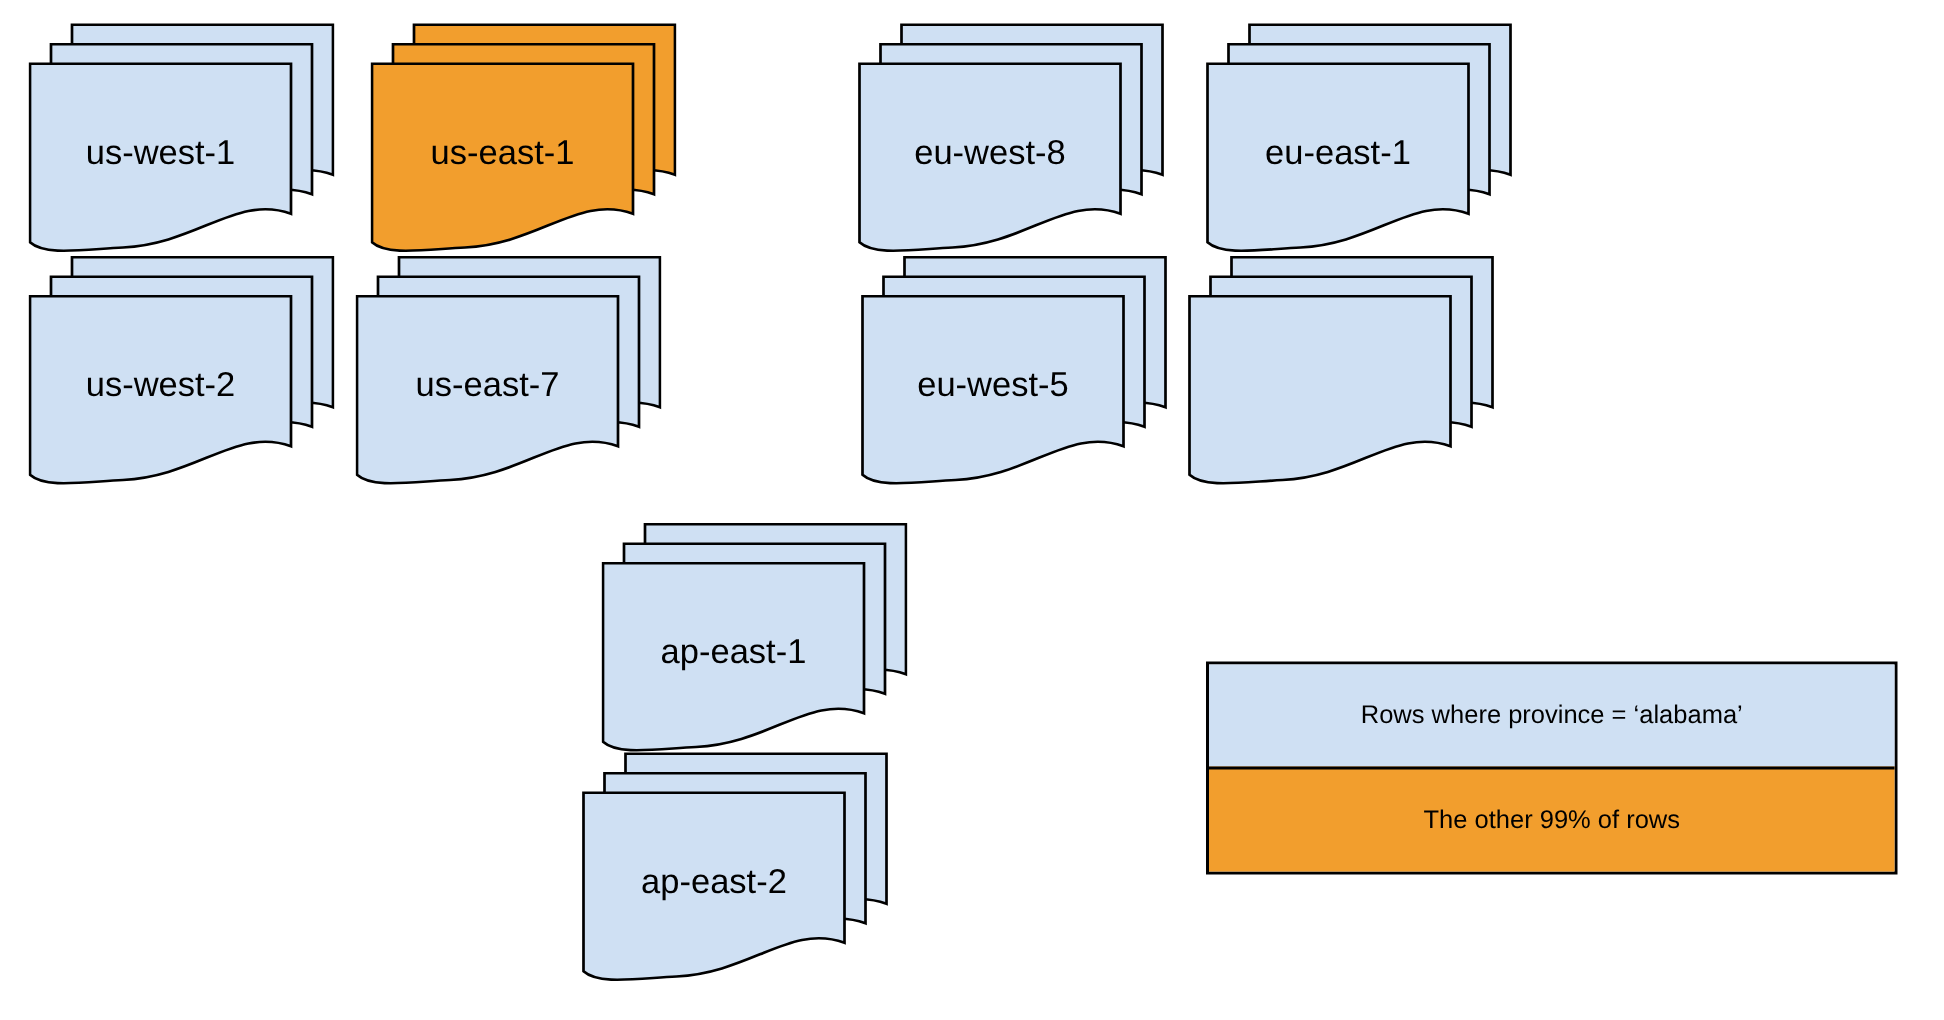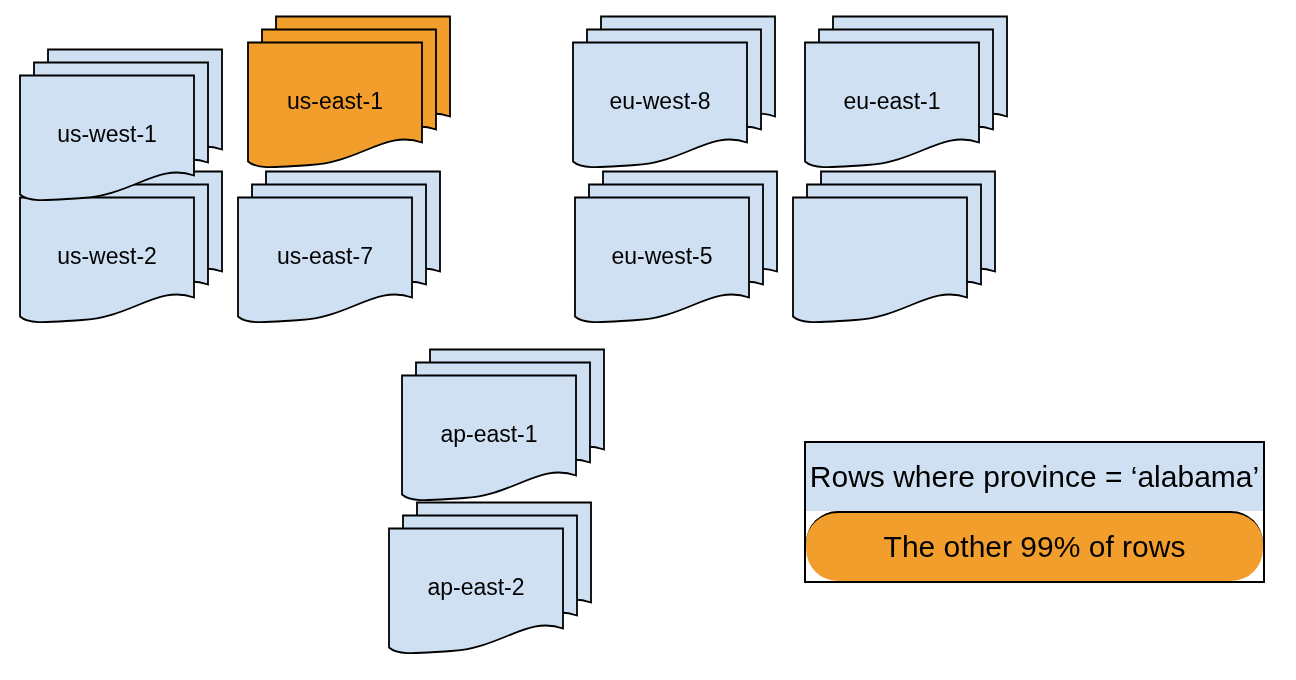--- a/index.html
+++ b/index.html
@@ -49,36 +49,35 @@
     border: 2px solid #000000;
     box-sizing: border-box;
     display: flex;
     flex-direction: column;
   }
   .legend-row {
     flex: 1 1 0;
     display: flex;
     align-items: center;
     justify-content: center;
-    font-size: 30px;
+    font-size: 17px;
     color: #000000;
     white-space: nowrap;
     text-align: center;
   }
   .legend-row + .legend-row {
     border-top: 2px solid #000000;
-    border-radius: 32px;
   }
 </style>
 </head>
 <body>
 
 <div class="canvas">
   <div id="stacks-layer">
-      <div class="stack" style="left: 19px; top: 15px; z-index: 10; margin-top: 33px;">
+      <div class="stack" style="left: 19px; top: 15px; z-index: 10;">
     <svg width="204" height="157" viewBox="0 0 204 157">
       <g stroke="#000000" stroke-width="1.8" fill="#cfe0f3">
         <path class="doc-layer" transform="translate(29,1.5)" d="M0,0 H174 V100 C138,87 112,120 62,122.5 C34,124 10,128 0,119 Z" fill="#cfe0f3"></path>
         <path class="doc-layer" transform="translate(15,14.5)" d="M0,0 H174 V100 C138,87 112,120 62,122.5 C34,124 10,128 0,119 Z" fill="#cfe0f3"></path>
         <path class="doc-layer" transform="translate(1,27.5)" d="M0,0 H174 V100 C138,87 112,120 62,122.5 C34,124 10,128 0,119 Z" fill="#cfe0f3"></path>
       </g>
     </svg>
     <div class="label">us-west-1</div>
   </div>
       <div class="stack" style="left: 247px; top: 15px; z-index: 9;">

